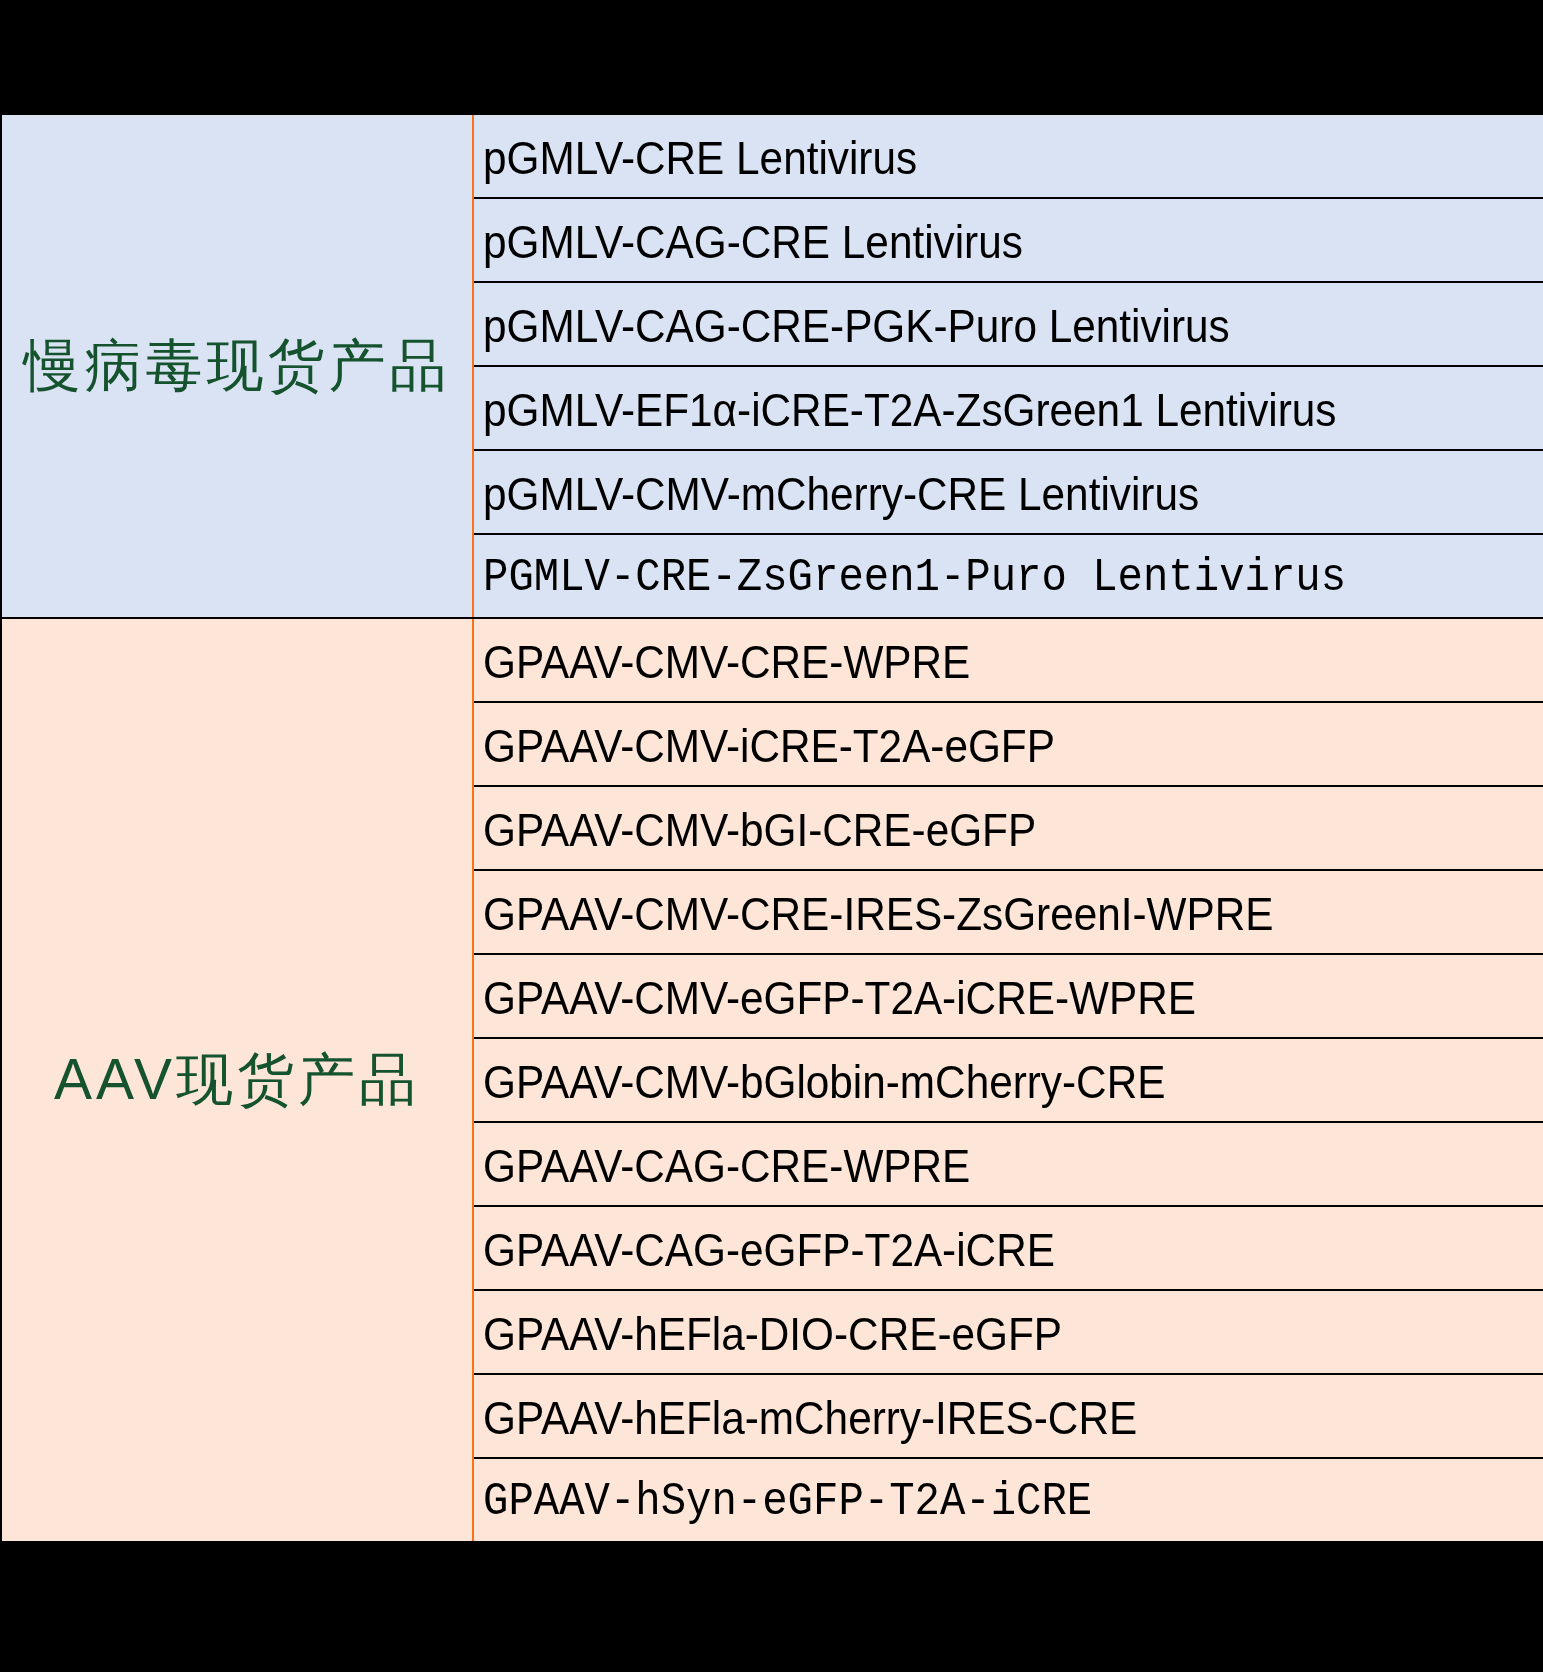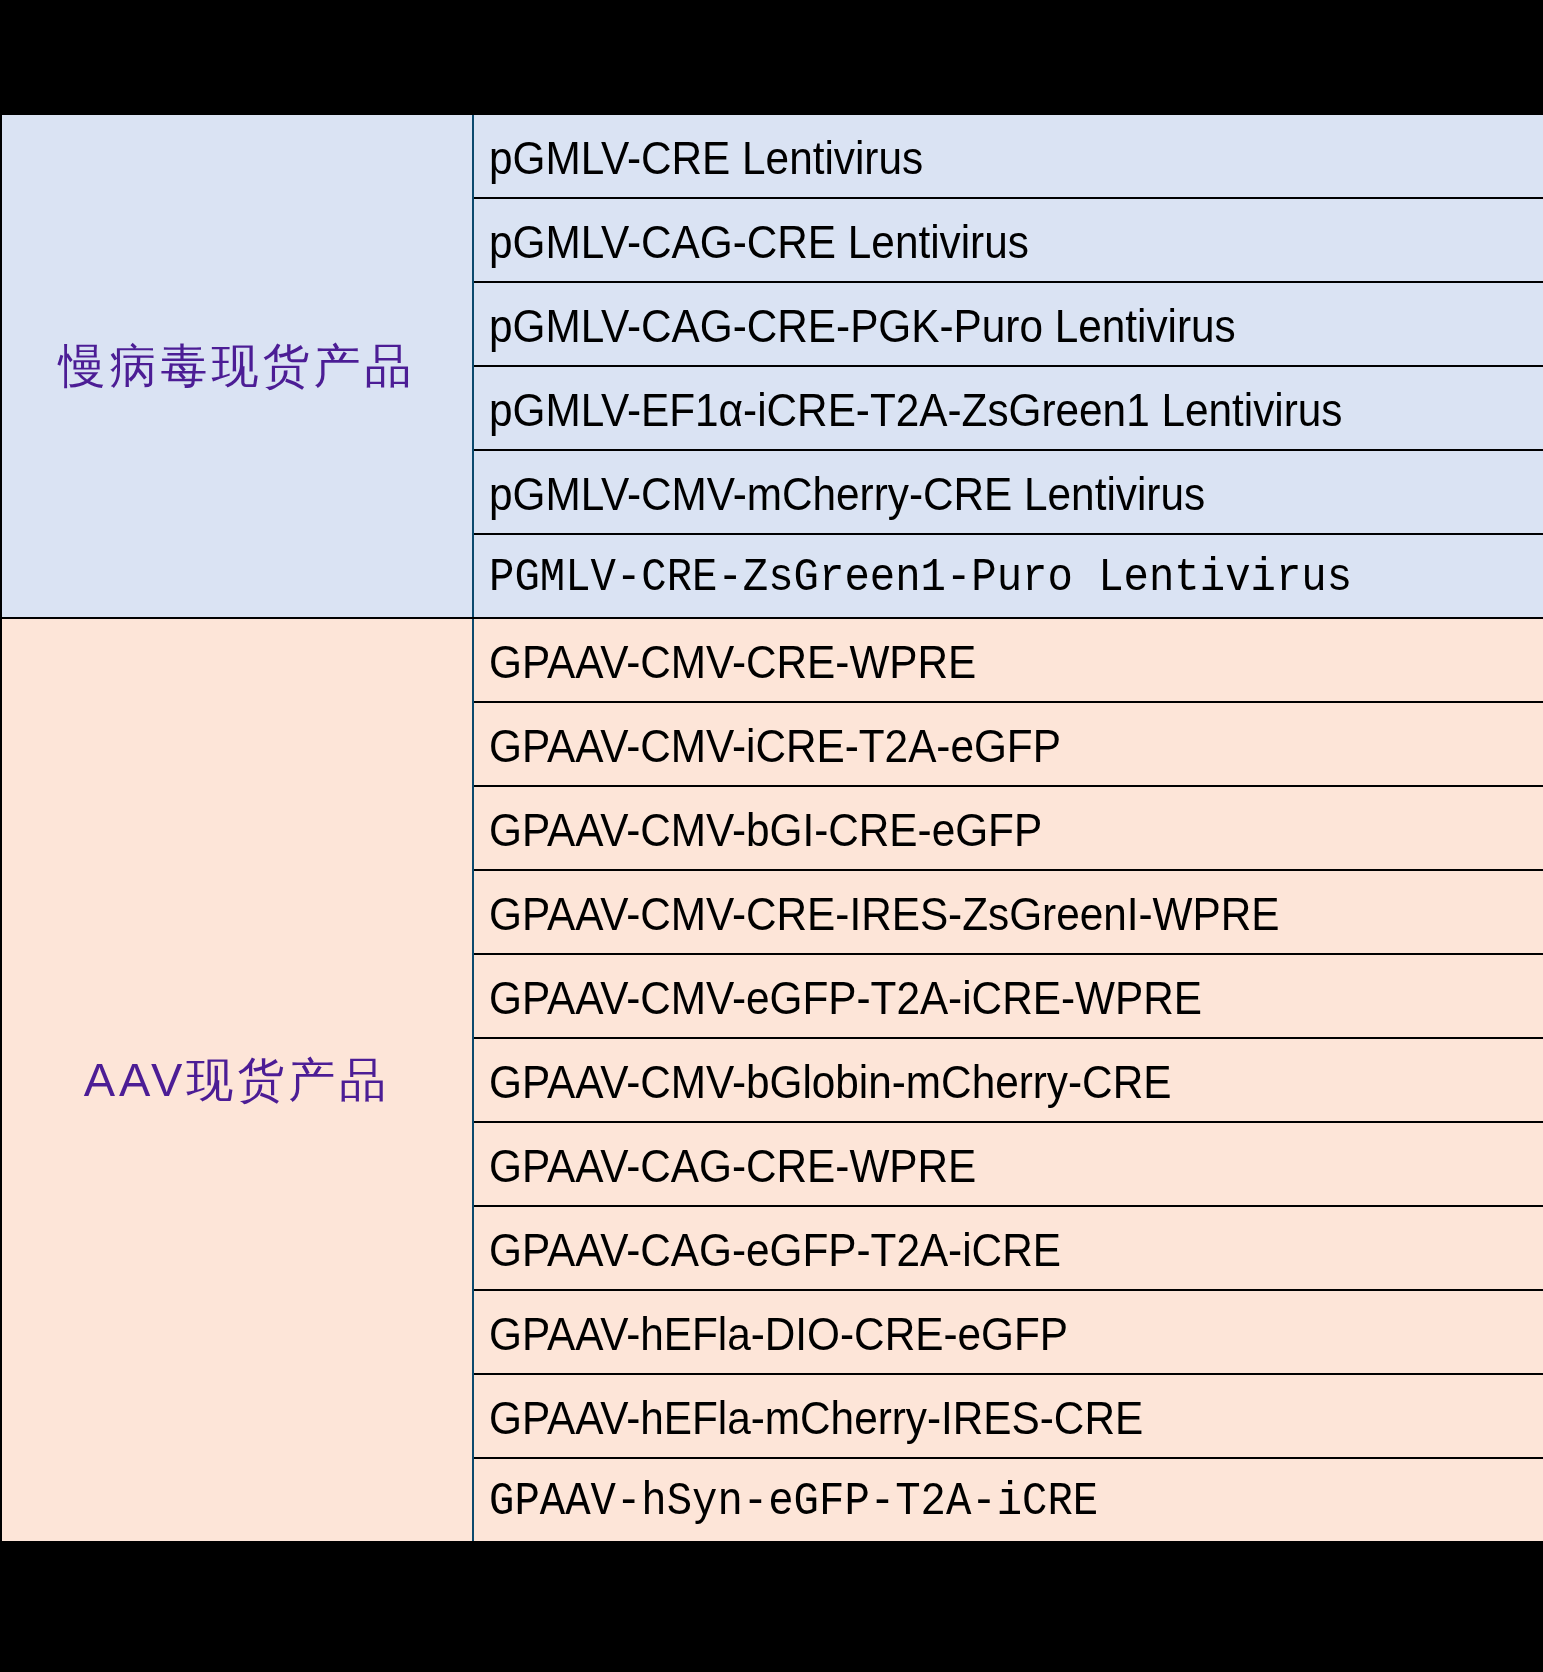--- a/index.html
+++ b/index.html
@@ -12,28 +12,28 @@
   .table {
     position: absolute; left: 0; top: 113px; width: 1541px;
     border: 2px solid #000; border-top: 2px solid #000;
     box-sizing: content-box;
   }
   .group { display: flex; border-bottom: 2px solid #000; position: relative; }
   .group:last-child { border-bottom: none; }
   .group-label {
     width: 470px; flex: 0 0 470px;
     display: flex; align-items: center; justify-content: center;
-    border-right: 2px solid #0c4a6e;
-    font-size: 47px; color: #4c1d95; letter-spacing: 4px;
+    border-right: 2px solid #f97316;
+    font-size: 57px; color: #14532d; letter-spacing: 4px;
   }
   .items { flex: 1; display: flex; flex-direction: column; }
   .item {
     height: 80px; border-bottom: 2px solid #000;
     display: flex; align-items: center;
-    padding-left: 15px; padding-top: 2px; box-sizing: content-box;
+    padding-left: 9px; padding-top: 2px; box-sizing: content-box;
     font-size: 47px; color: #000; white-space: nowrap;
   }
   .item:last-child { border-bottom: none; font-family: Liberation Mono, monospace; }
   .item span { display: inline-block; transform: scaleX(0.9); transform-origin: left center; }
   .lenti .group-label, .lenti .item { background: #DAE3F3; }
   .aav .group-label, .aav .item { background: #FDE5D8; }
 </style>
 </head>
 <body>
 

